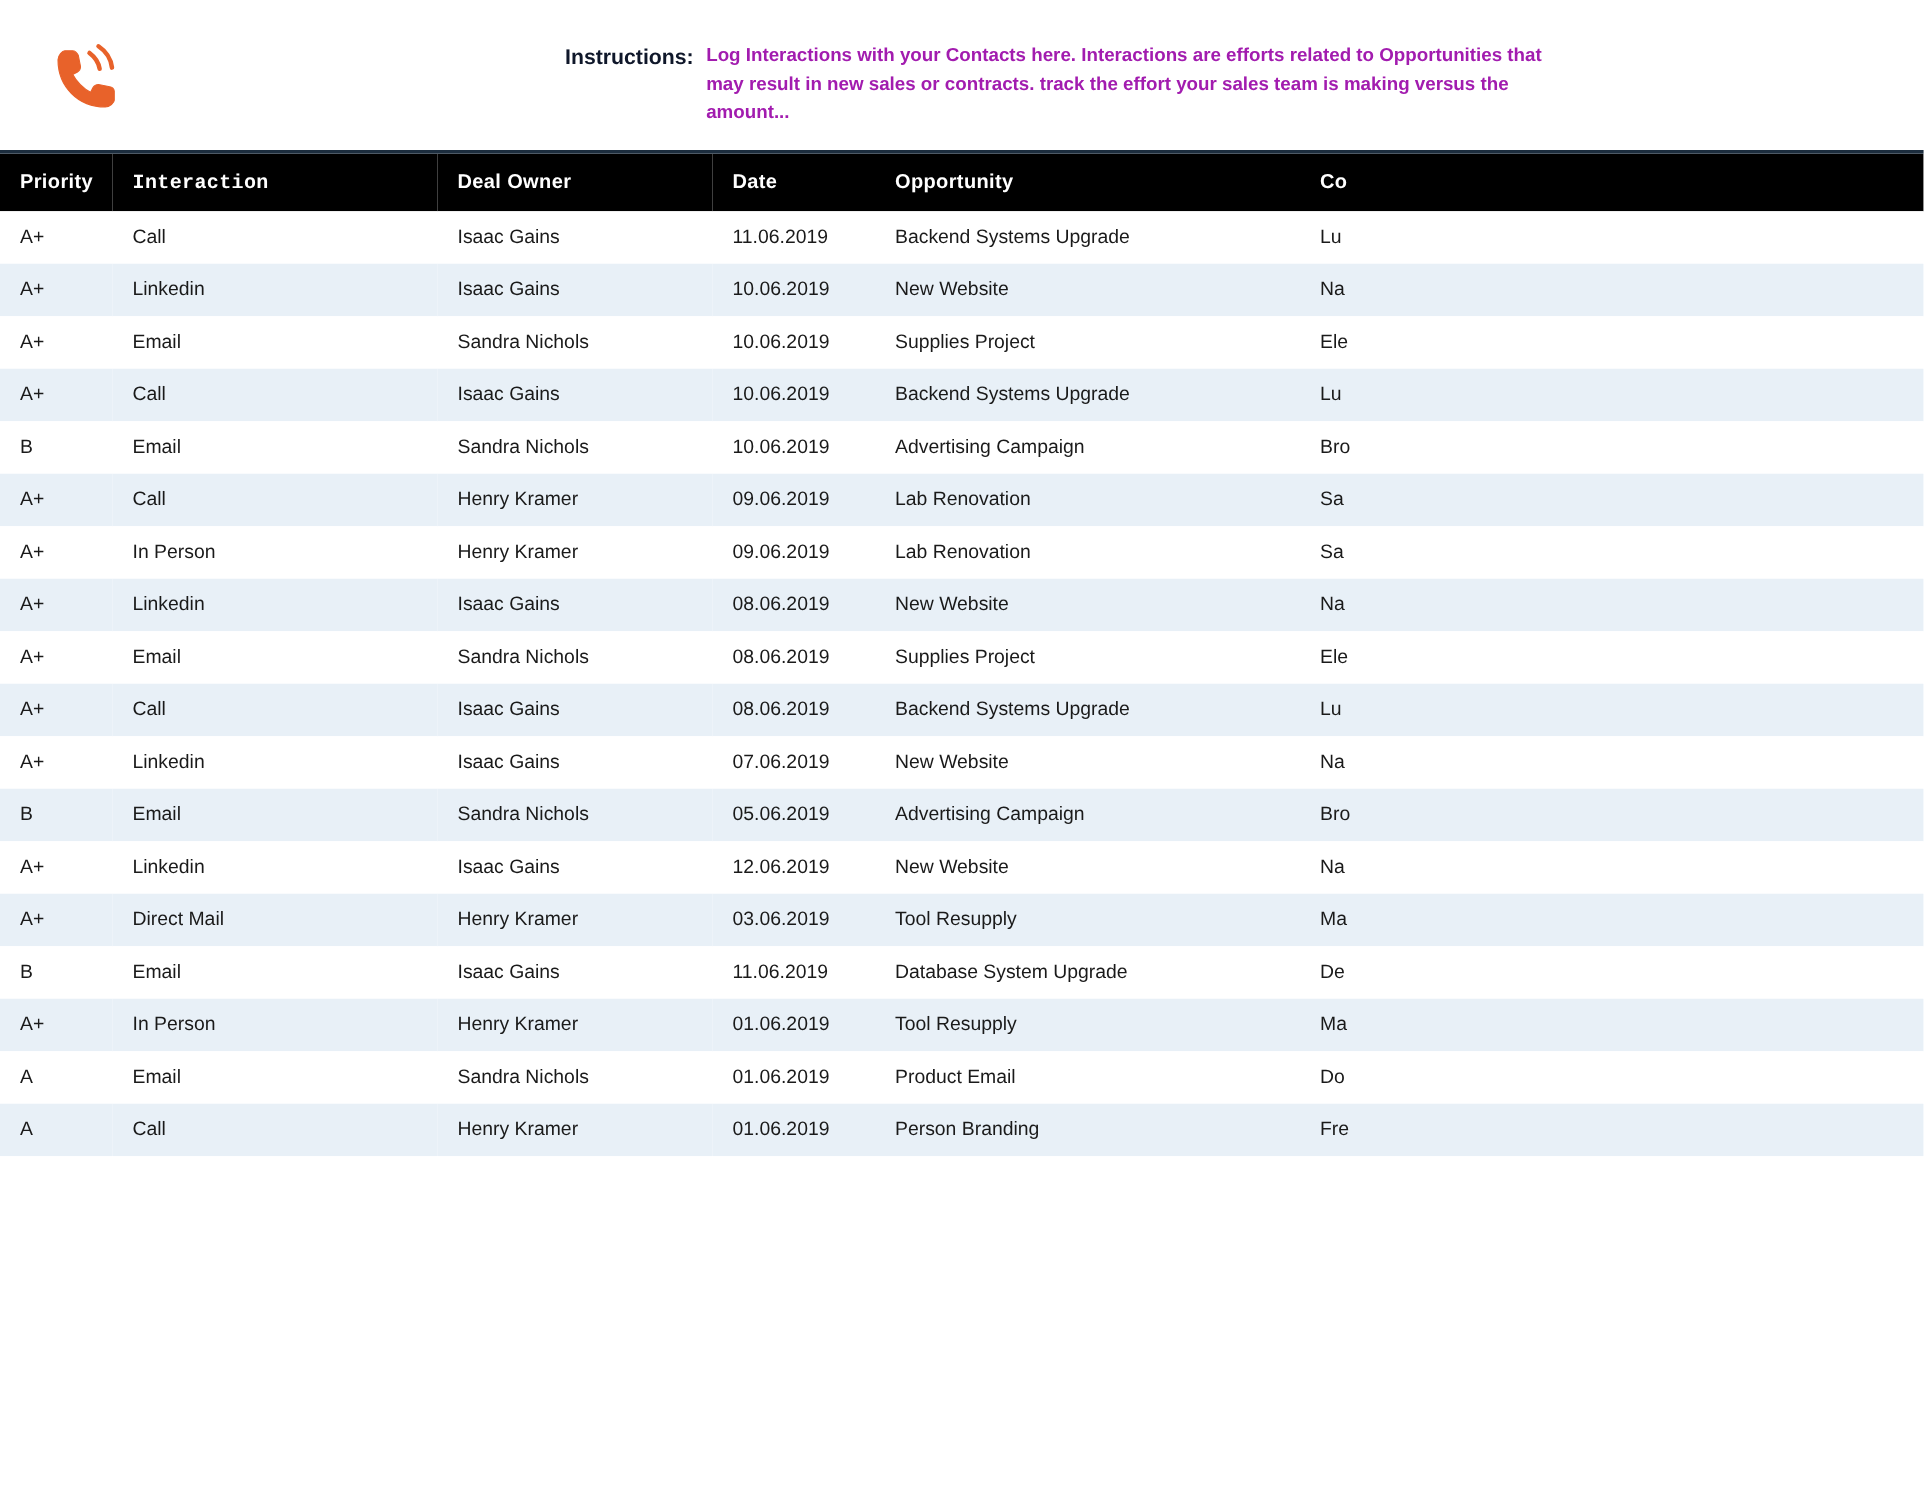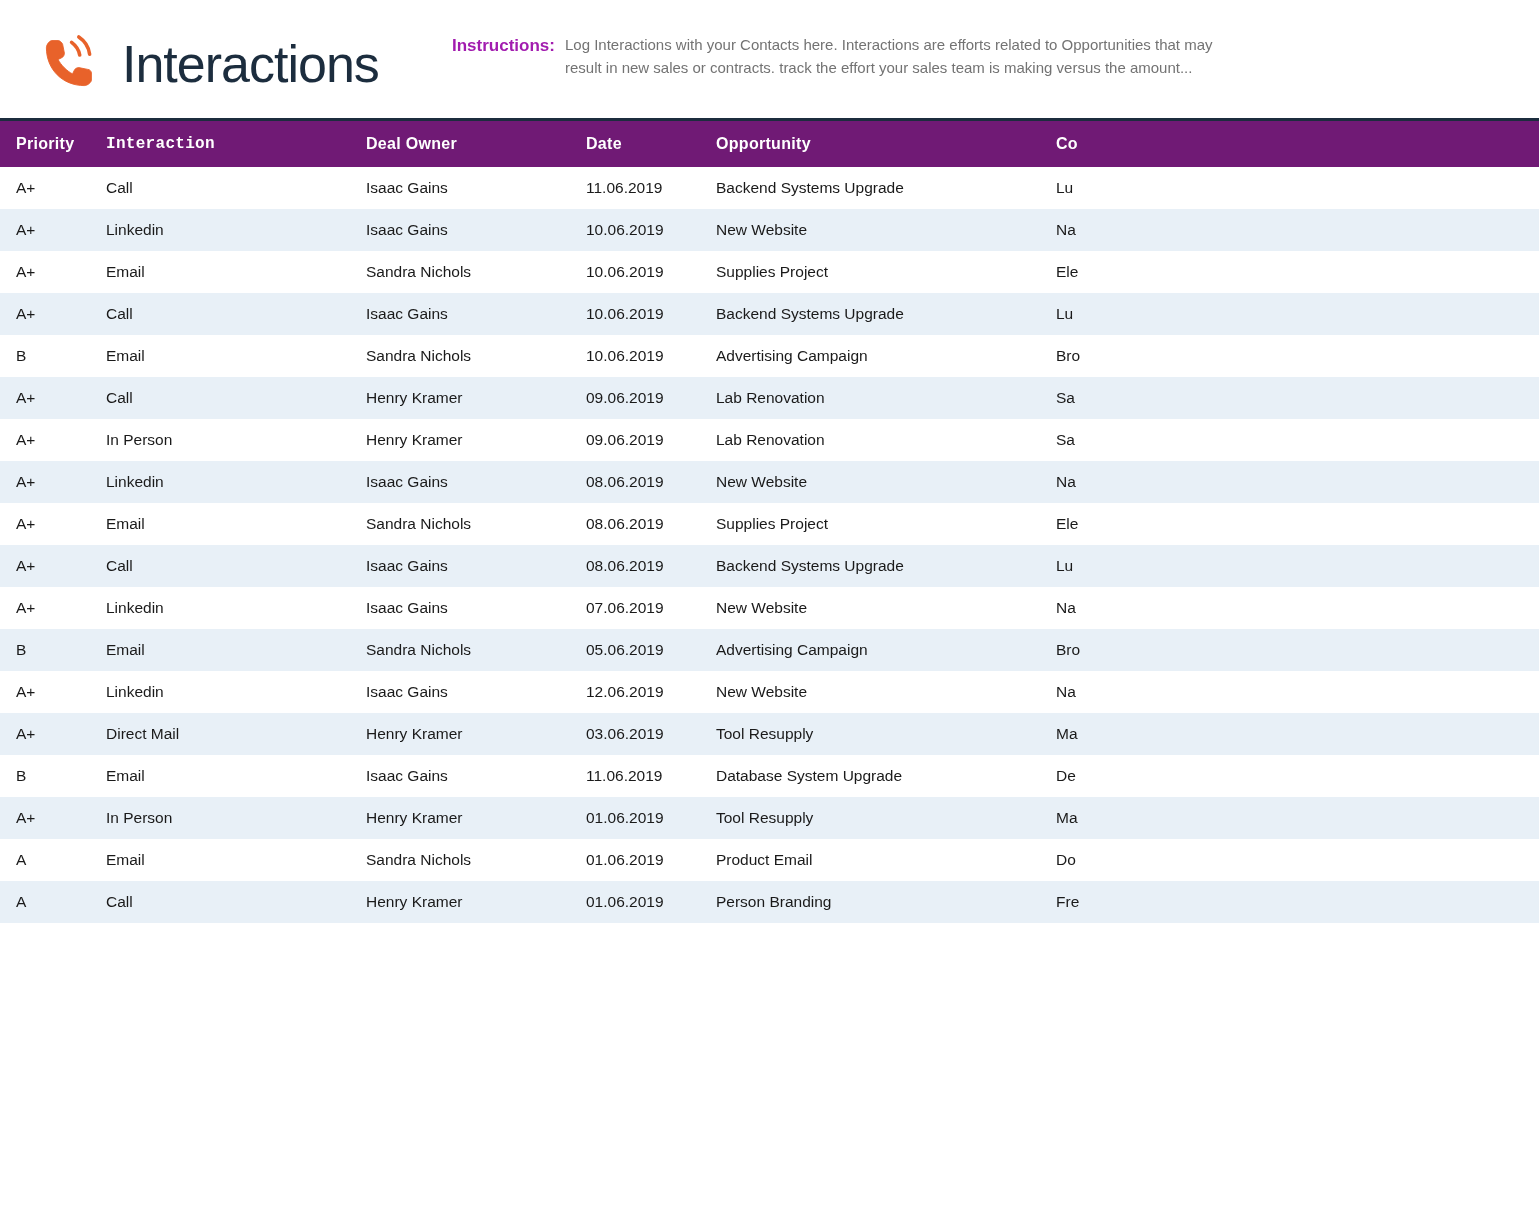--- a/index.html
+++ b/index.html
@@ -37,45 +37,46 @@
       color: #1c2d3e;
       letter-spacing: -1px;
     }
     .header-instructions {
       display: flex;
       align-items: flex-start;
       gap: 10px;
       padding-top: 6px;
     }
     .instructions-label {
-      color: #a21caf;
+      color: #0f172a;
       font-weight: 700;
       font-size: 17px;
       white-space: nowrap;
       padding-top: 2px;
     }
     .instructions-text {
       font-size: 15px;
-      color: #737373;
+      color: #a21caf;
       line-height: 1.5;
       max-width: 680px;
+      font-weight: bold;
     }
 
     
     .table-container {
       width: 100%;
       overflow-x: hidden;
     }
     table {
       width: 100%;
       border-collapse: collapse;
       table-layout: fixed;
     }
     thead tr {
-      background: #701a75;
+      background: #000000;
       color: #fff;
     }
     thead th {
       padding: 14px 16px;
       font-size: 16px;
       font-weight: 600;
       text-align: left;
       letter-spacing: 0.3px;
     }
     tbody tr:nth-child(odd) {
@@ -105,21 +106,20 @@
 <div class="header">
   <div class="header-left">
 
     <svg class="phone-icon" viewBox="0 0 80 80" fill="none" xmlns="http://www.w3.org/2000/svg">
 
       <path d="M22 14 C20 14 16 18 16 22 C16 46 34 64 58 64 C62 64 66 60 66 58 L66 50 C66 48 64 46 62 46 L52 44 C50 44 48 45 47 47 L45 51 C39 48 32 41 29 35 L33 33 C35 32 36 30 36 28 L34 18 C33 16 31 14 29 14 Z" fill="#e8622a" stroke="#e8622a" stroke-width="1"></path>
 
       <path d="M52 10 C58 14 63 21 64 29" stroke="#e8622a" stroke-width="4" stroke-linecap="round" fill="none"></path>
       <path d="M44 16 C48 19 52 24 53 30" stroke="#e8622a" stroke-width="4" stroke-linecap="round" fill="none"></path>
     </svg>
-    <h1 class="header-title">Interactions</h1>
   </div>
   <div class="header-instructions">
     <span class="instructions-label">Instructions:</span>
     <span class="instructions-text">Log Interactions with your Contacts here. Interactions are efforts related to Opportunities that may result in new sales or contracts. track the effort your sales team is making versus the amount...</span>
   </div>
 </div>
 
 <div class="table-container">
   <table>
     <thead>

